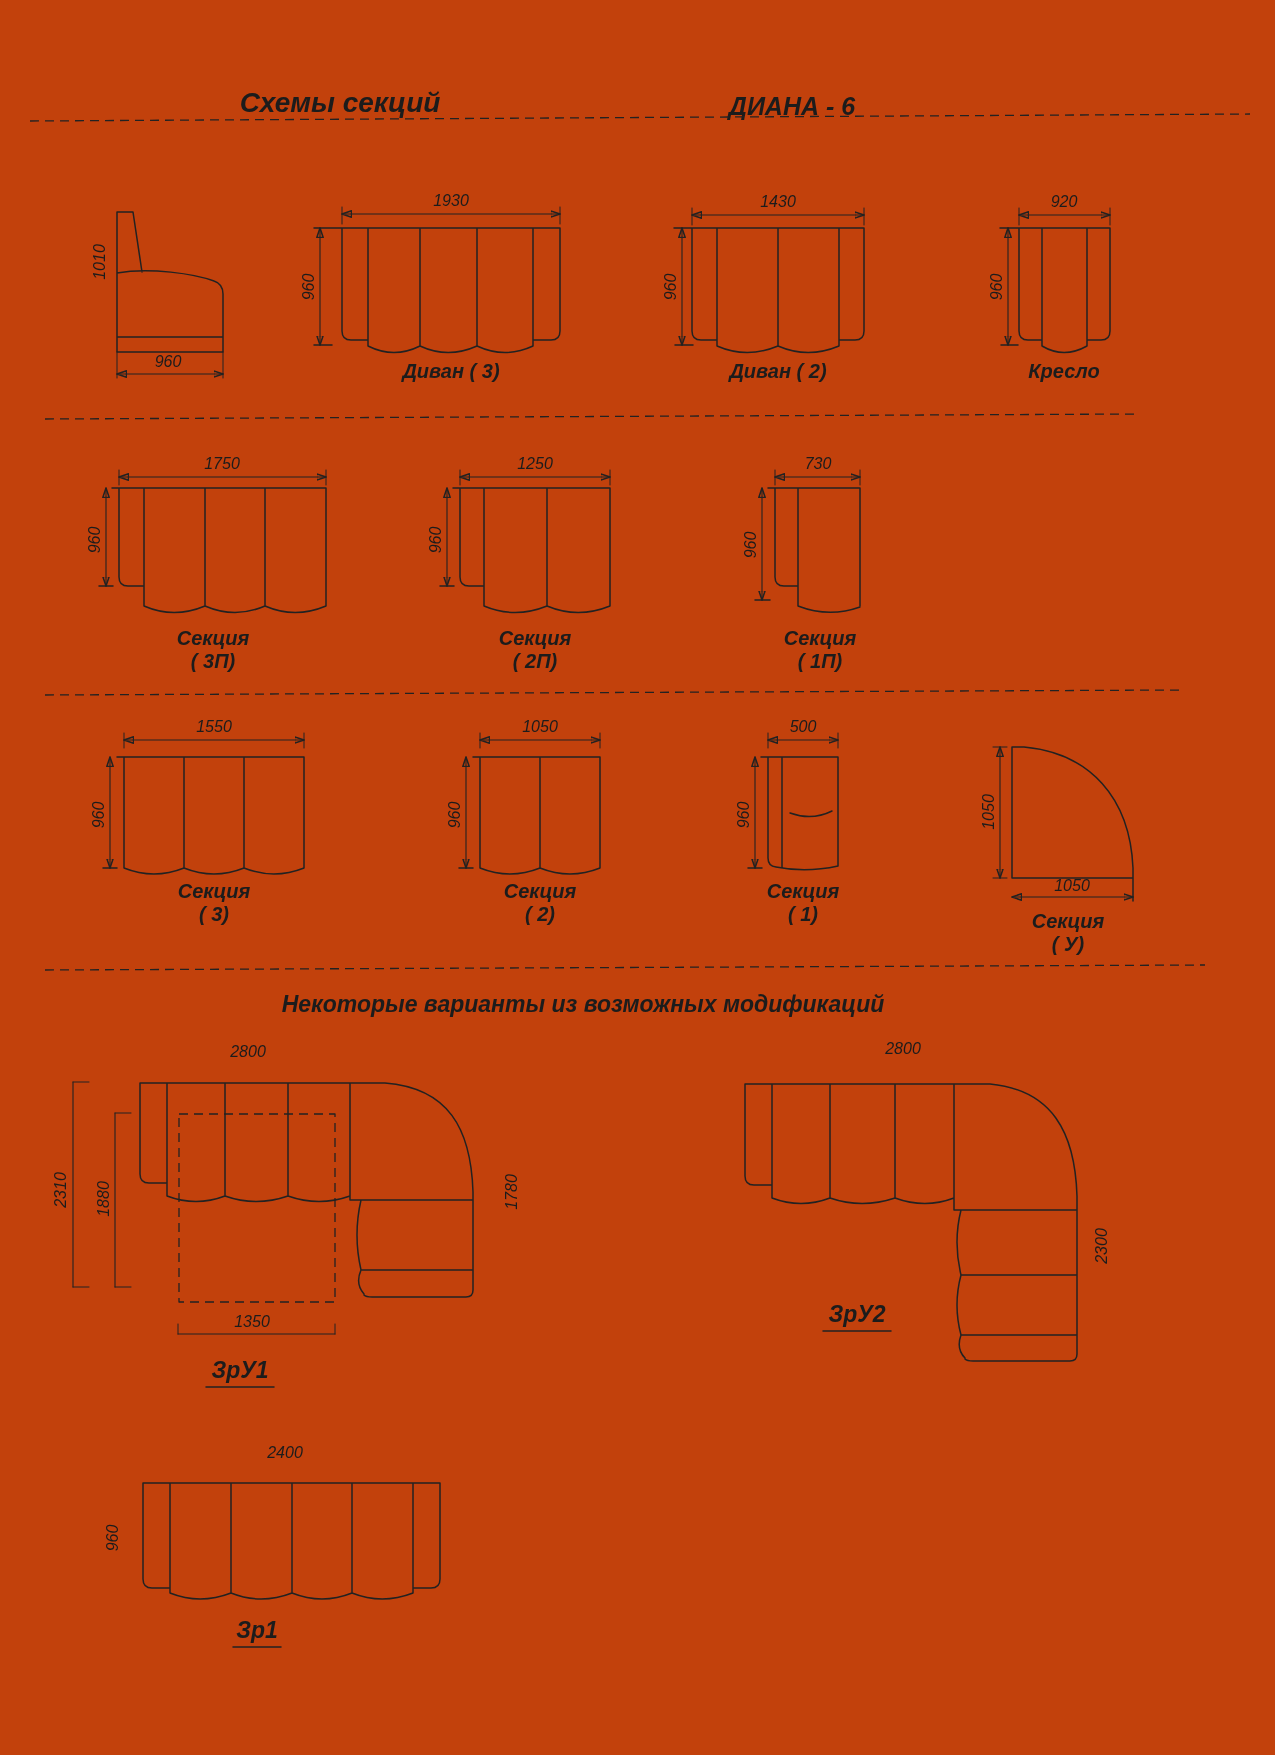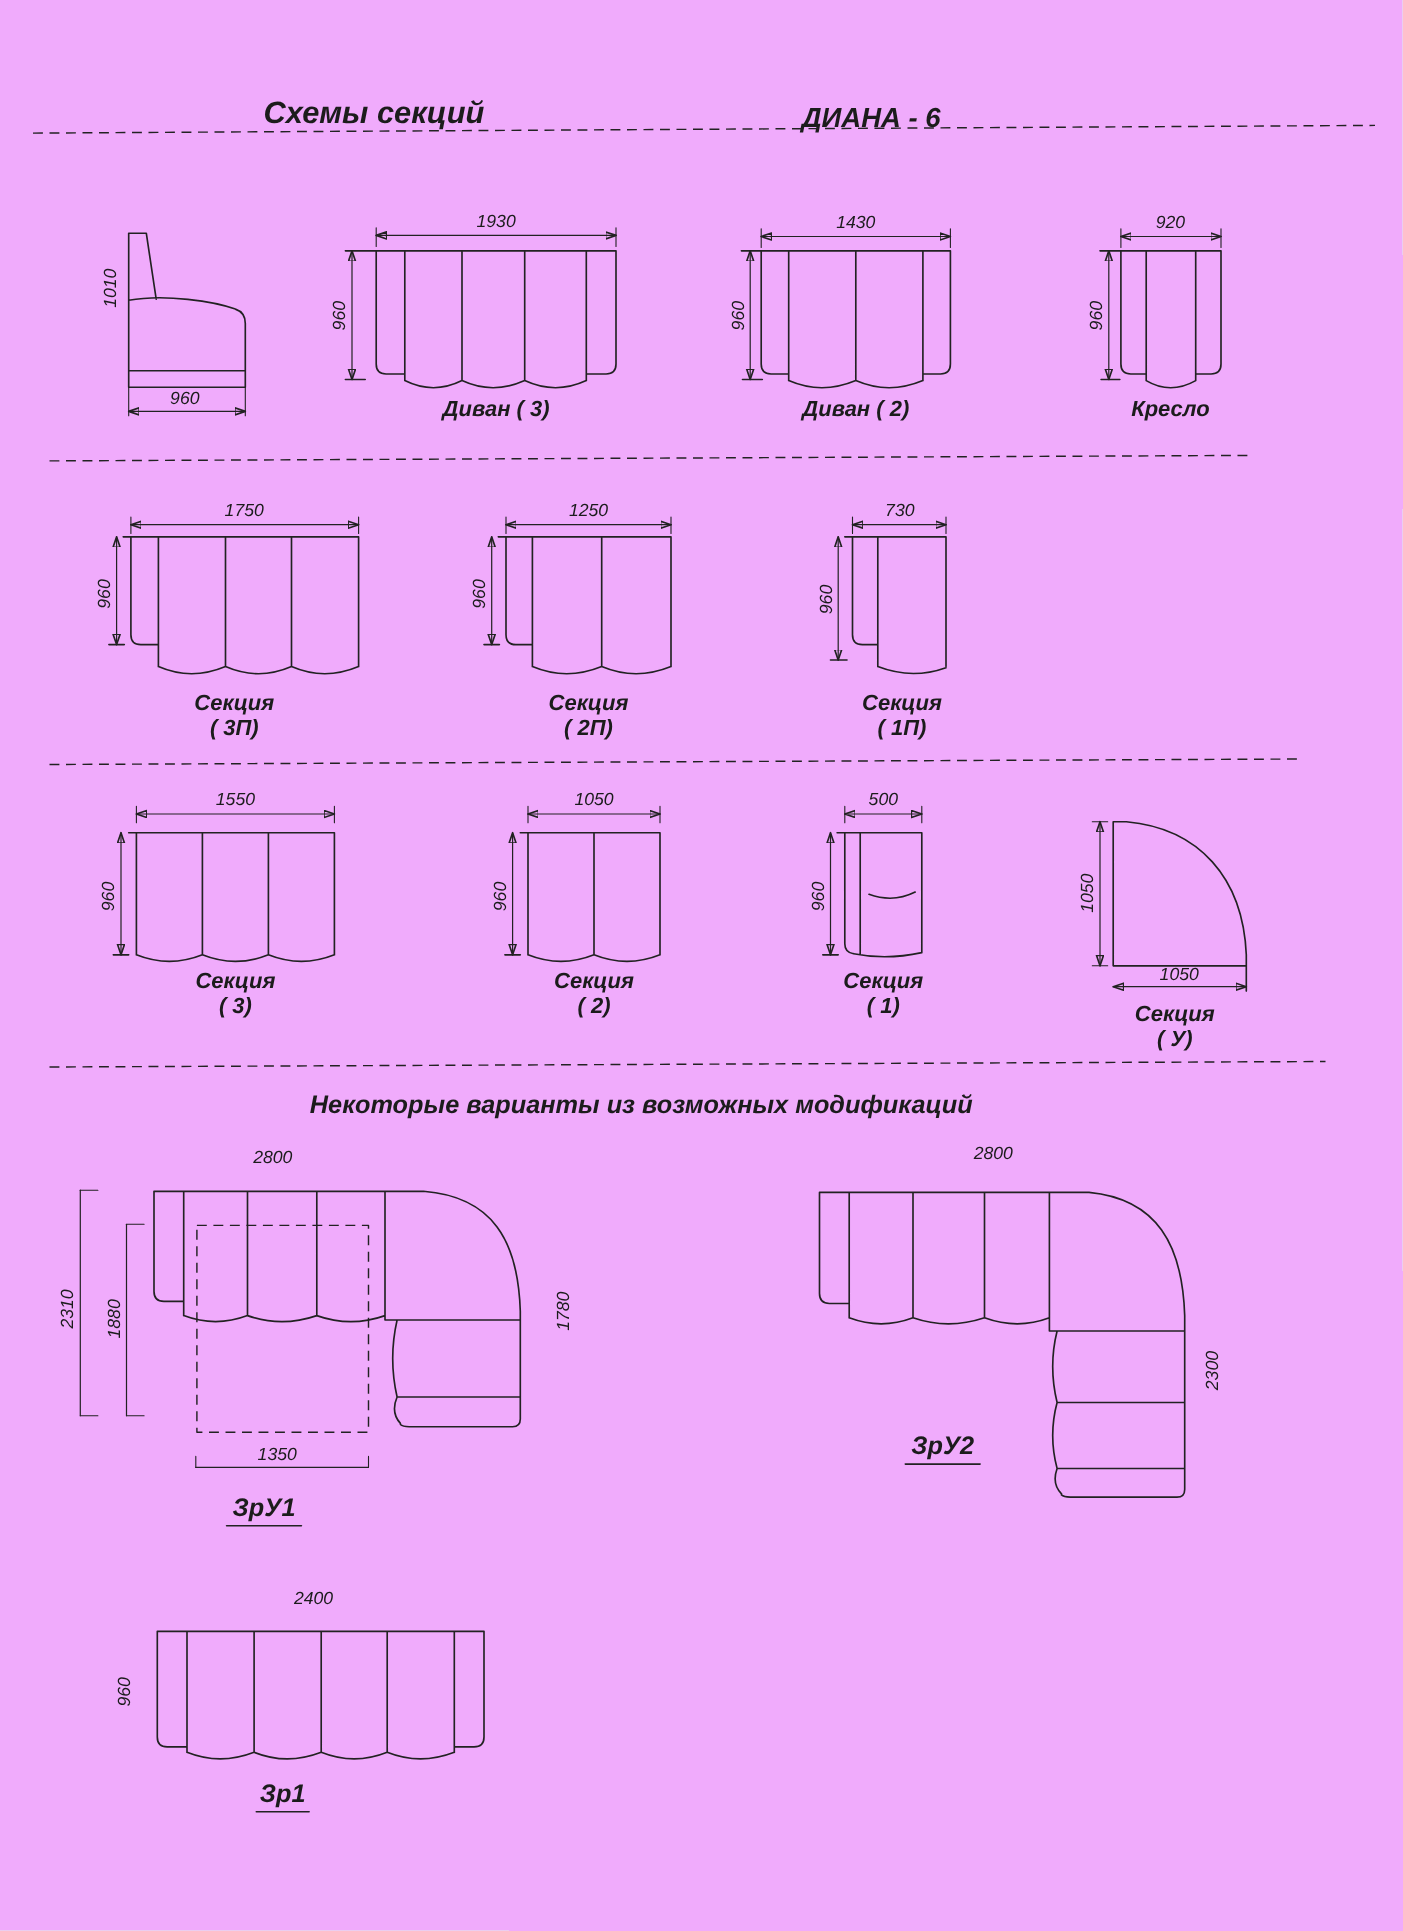--- a/index.html
+++ b/index.html
@@ -1,16 +1,16 @@
 <!DOCTYPE html>
 <html><head>
 <meta charset="utf-8">
 <style>
   html,body{margin:0;padding:0;background:#e8e8e8;}
-  .page{position:relative;width:1275px;height:1755px;background:#f0abfc;margin:0 auto;overflow:hidden;}
+  .page{position:relative;width:1275px;height:1755px;background:#c2410c;margin:0 auto;overflow:hidden;}
   svg{display:block;}
   svg text{font-family:"Liberation Sans",sans-serif;font-style:italic;fill:#1c1c1c;}
   .hdr1{font-size:28px;font-weight:700;}
   .hdr2{font-size:25px;font-weight:700;}
   .dim{font-size:16px;font-weight:400;}
   .lbl{font-size:20px;font-weight:700;}
   .mhead{font-size:23px;font-weight:700;}
   .mlbl{font-size:23px;font-weight:700;}
   path,line{stroke:#222;fill:none;stroke-width:1.5;stroke-linecap:round;stroke-linejoin:round;}
   .dimline{stroke-width:1.1;}

